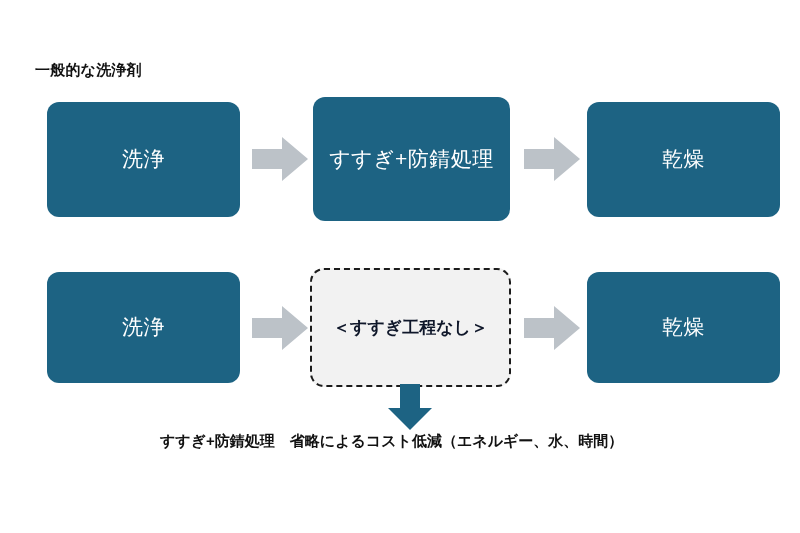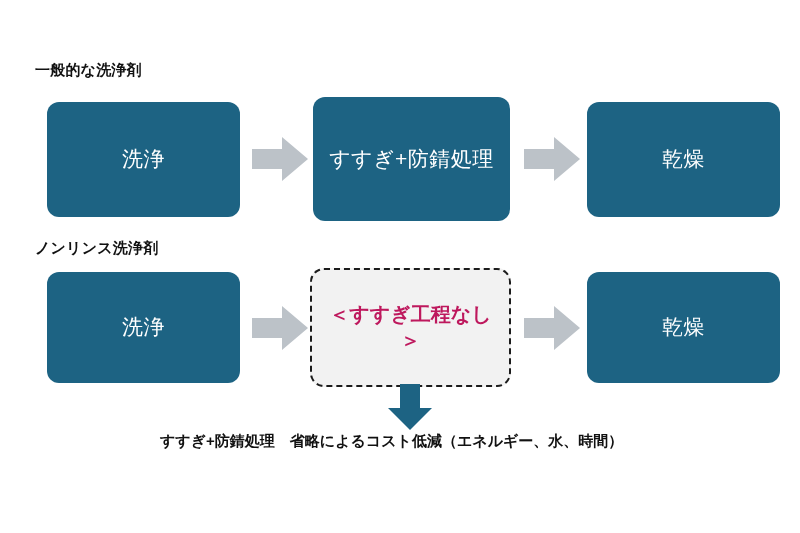--- a/index.html
+++ b/index.html
@@ -51,22 +51,22 @@
     line-height: 1.28;
     letter-spacing: 0.5px;
     padding: 4px 8px;
   }
   .proc-box.filled {
     background: #1d6383;
   }
   .proc-box.dashed {
     background: #f2f2f2;
     border: 2px dashed #1b1b1b;
-    color: #be185d;
-    font-size: 20px;
+    color: #0f172a;
+    font-size: 17px;
     font-weight: bold;
     letter-spacing: 0px;
     border-radius: 14px;
     text-align: center;
   }
 
   
   #box-wash-1   { left: 47px;  top: 102px; width: 193px; height: 115px; }
   #box-rinse-1  { left: 313px; top: 97px;  width: 197px; height: 124px; }
   #box-dry-1    { left: 587px; top: 102px; width: 193px; height: 115px; }
@@ -129,21 +129,20 @@
   </div>
 
   <div class="arrow-right" id="arrow-r1-b">
     <svg viewBox="0 0 56 48" width="56" height="48" aria-hidden="true">
       <polygon points="0,14 30,14 30,2 56,24 30,46 30,34 0,34" fill="#bcc2c8"></polygon>
     </svg>
   </div>
 
   <div class="proc-box filled" id="box-dry-1">乾燥</div>
 
-  <div class="row-label" id="label-row-2">ノンリンス洗浄剤</div>
 
   <div class="proc-box filled" id="box-wash-2">洗浄</div>
 
   <div class="arrow-right" id="arrow-r2-a">
     <svg viewBox="0 0 56 48" width="56" height="48" aria-hidden="true">
       <polygon points="0,14 30,14 30,2 56,24 30,46 30,34 0,34" fill="#bcc2c8"></polygon>
     </svg>
   </div>
 
   <div class="proc-box dashed" id="box-norinse">＜すすぎ工程なし＞</div>

